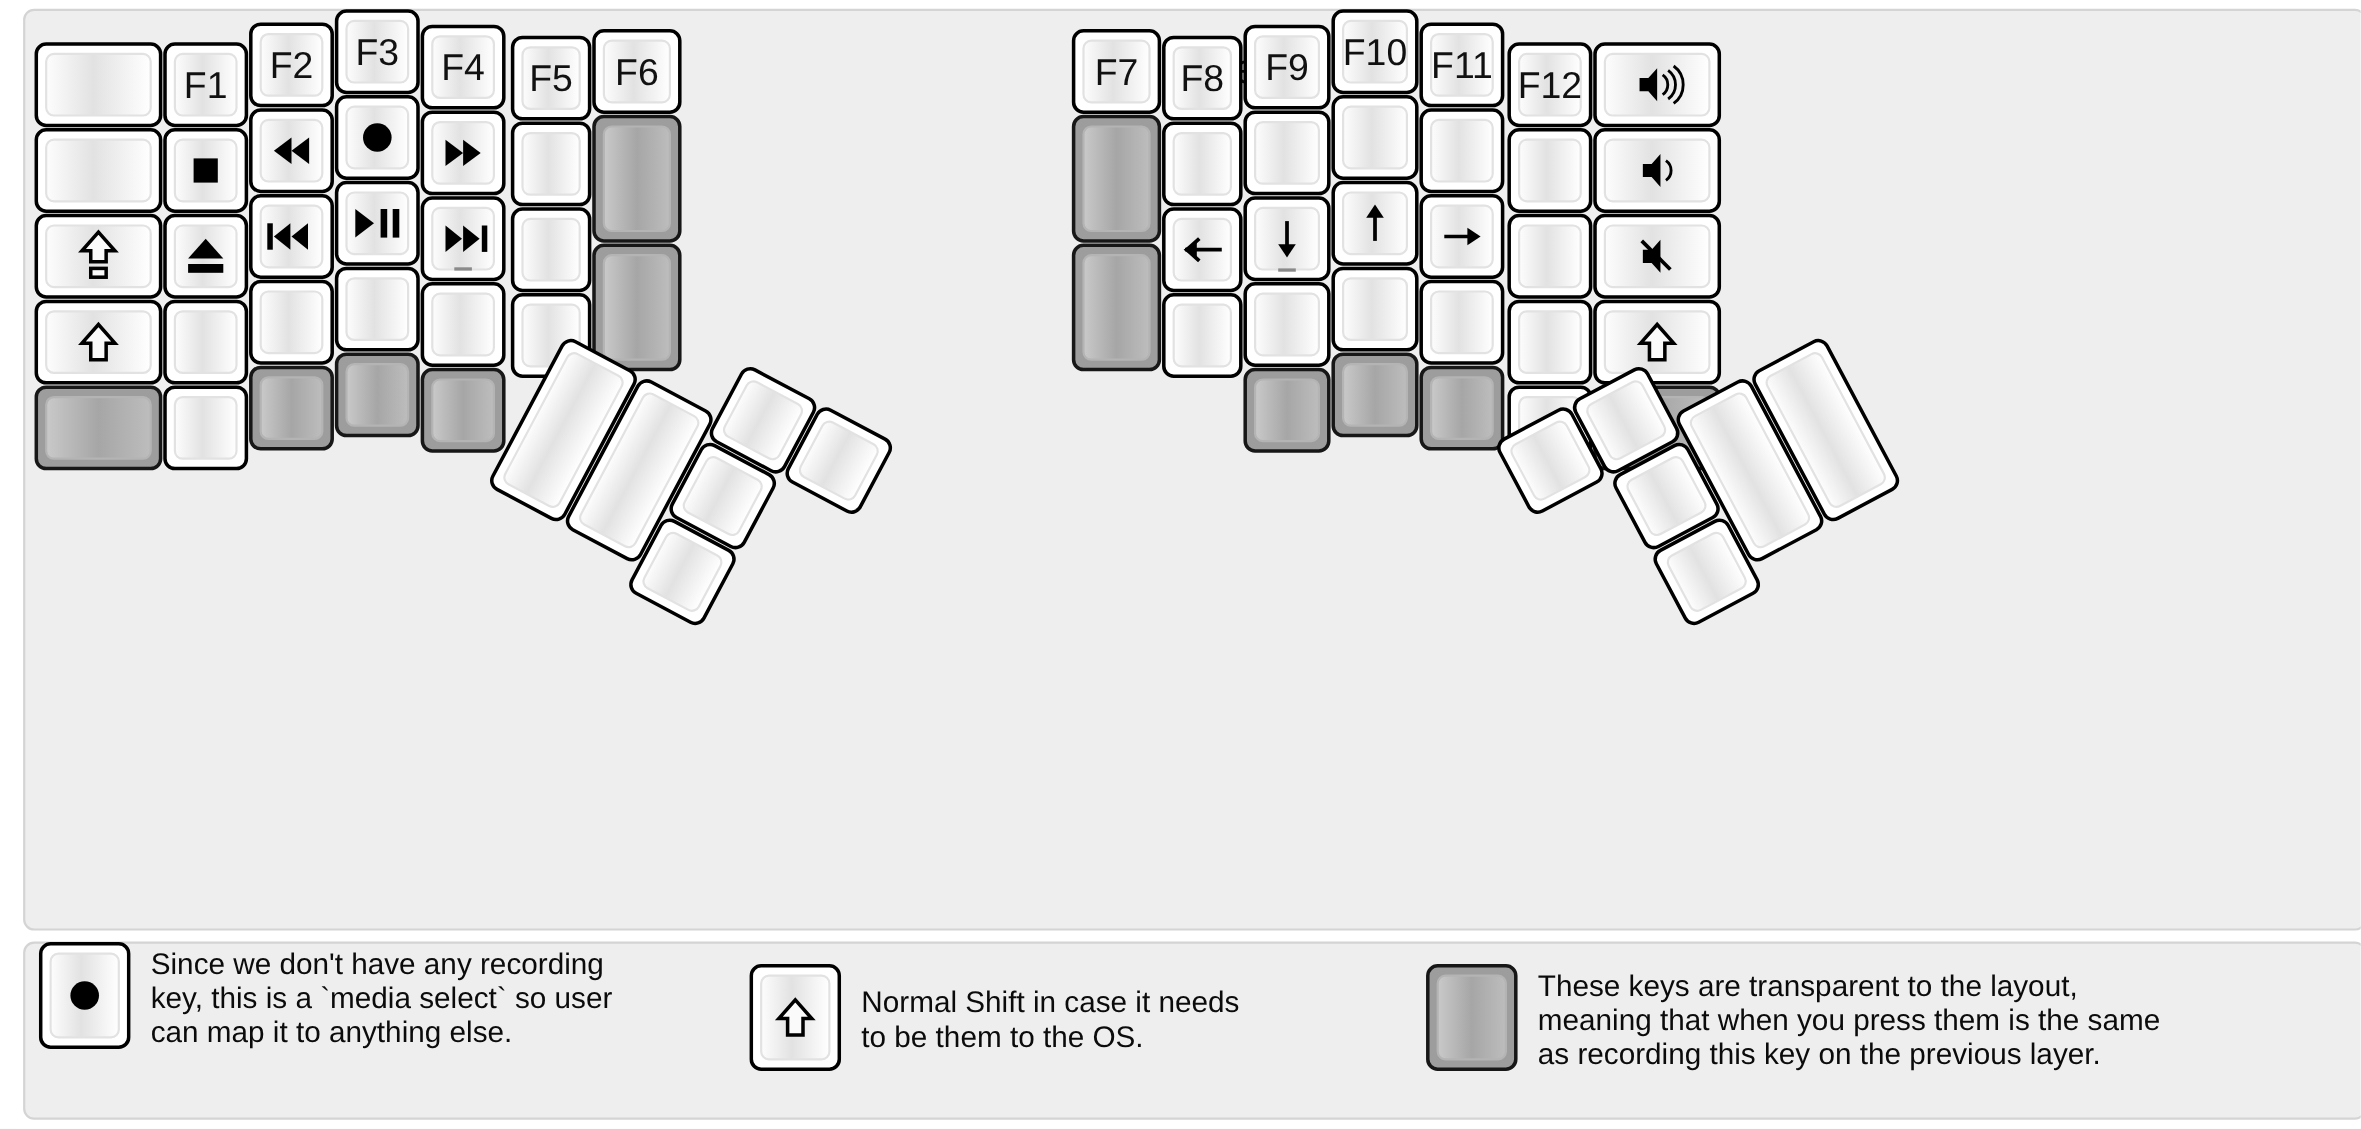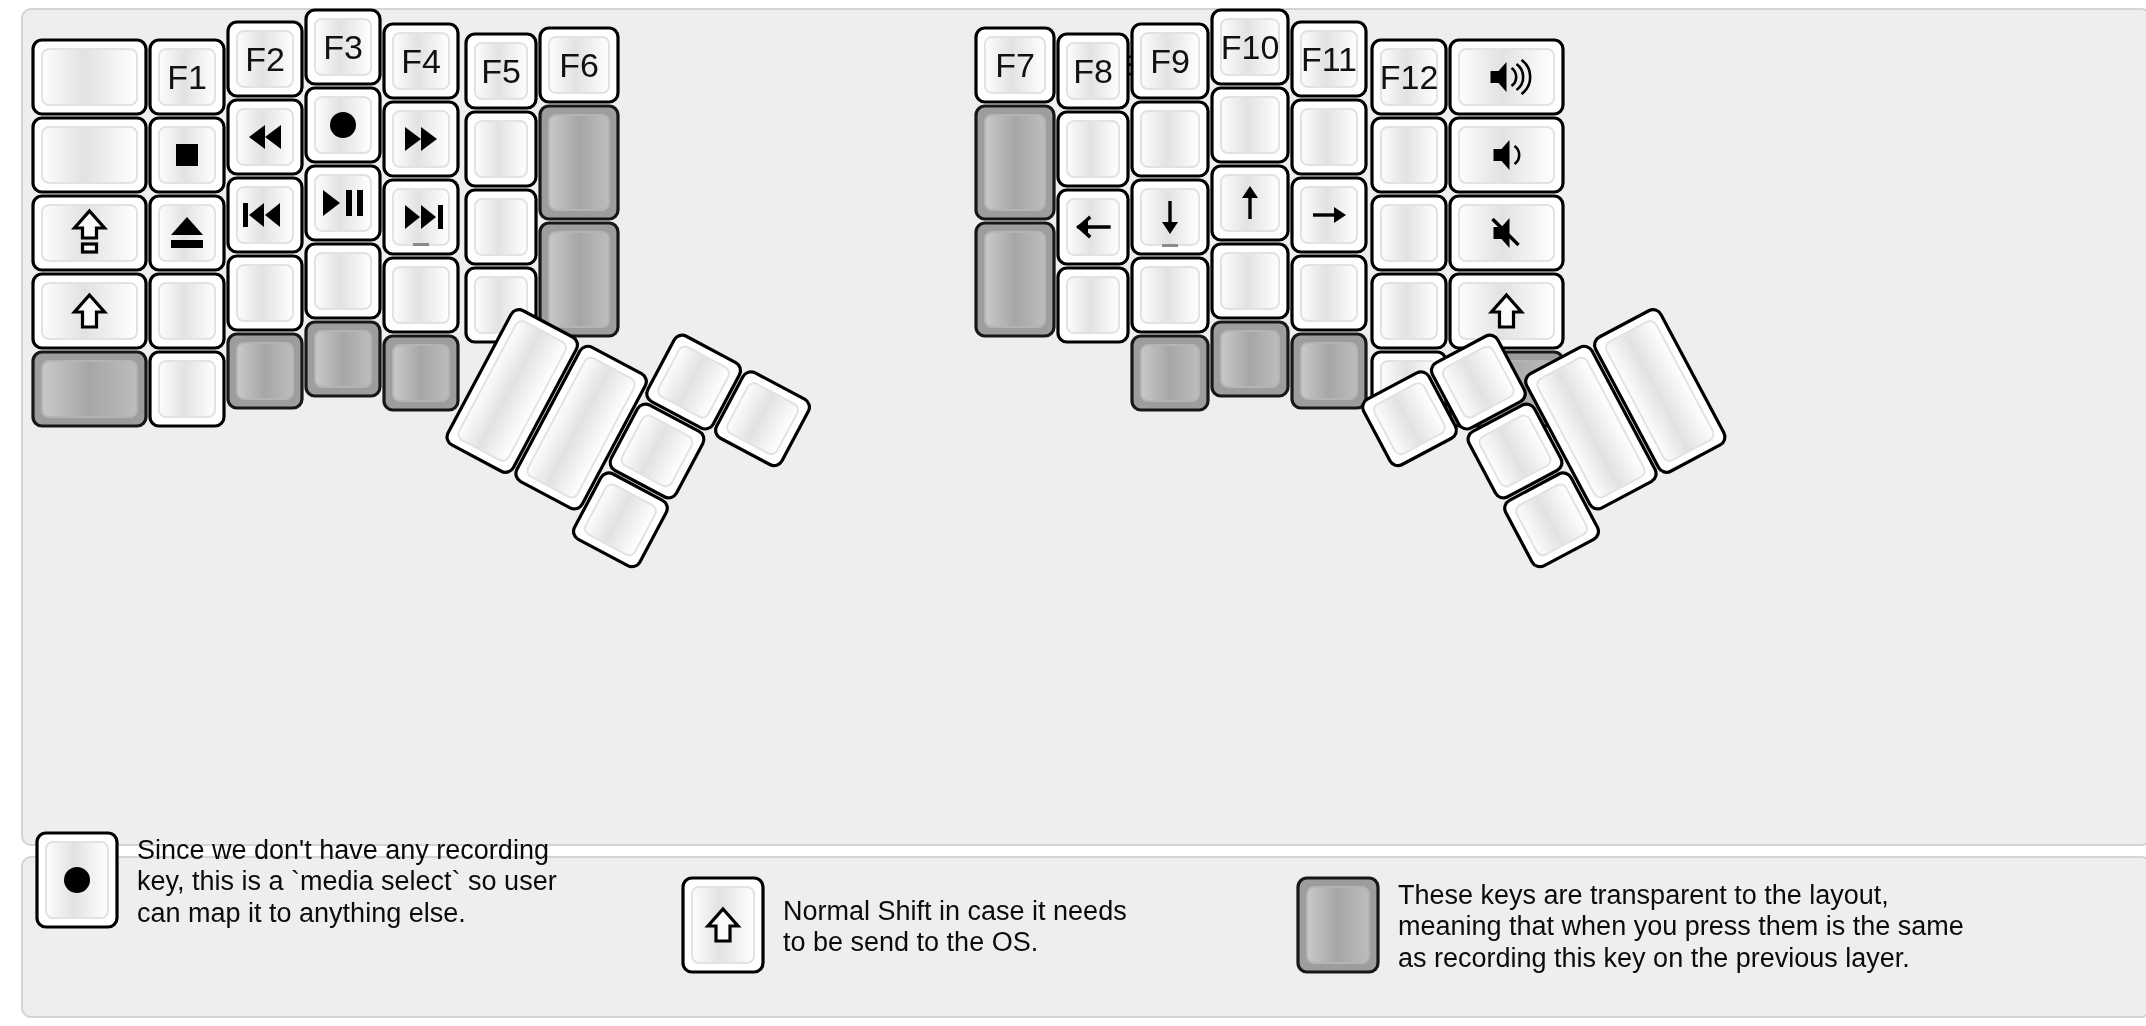--- a/index.html
+++ b/index.html
@@ -49,21 +49,21 @@
   .kcap-inner.t { stroke: #b4b4b4; }
 
   .legend-text {
     font-size: 27px;
     line-height: 1.16;
     color: #0b0b0b;
     white-space: pre-line;
   }
   .legend-item { position: absolute; display: flex; align-items: center; gap: 18px; }
   .legend-key { position: relative; flex: 0 0 auto; }
-  #legend-1 { left: 22px;   top: 831px; }
+  #legend-1 { left: 22px;   top: 856px; }
   #legend-2 { left: 668px;  top: 876px; }
   #legend-3 { left: 1283px; top: 876px; }
 </style>
 </head>
 <body>
 
 <div id="root">
 
   <div class="panel" id="board-panel"></div>
 
@@ -520,21 +520,21 @@
           </defs>
           <g>
             <rect x="2" y="2" width="80" height="94" rx="9" class="kcap-outer"></rect>
             <rect x="11" y="11" width="62" height="76" rx="7" class="kcap-inner" fill="url(#gN)"></rect>
             <g transform="translate(42 49)">
               <path d="M0,-16 L15,1 L7,1 L7,16 L-7,16 L-7,1 L-15,1 Z" fill="#fafafa" stroke="#000000" stroke-width="3.2" stroke-linejoin="miter"></path>
             </g>
           </g>
         </svg></div>
     <div class="legend-text">Normal Shift in case it needs
-to be send to the OS.</div>
+to be them to the OS.</div>
   </div>
 
   <div class="legend-item" id="legend-3">
     <div class="legend-key"><svg width="84" height="98">
           <defs>
             <linearGradient id="gN" x1="0" y1="0" x2="1" y2="0">
               <stop offset="0" stop-color="#fdfdfd"></stop>
               <stop offset="0.45" stop-color="#e2e2e2"></stop>
               <stop offset="1" stop-color="#ffffff"></stop>
             </linearGradient>

